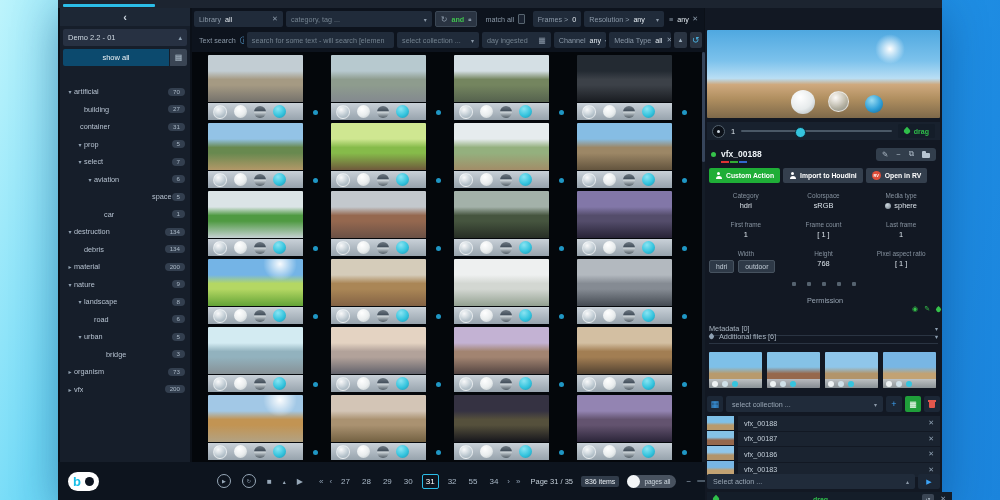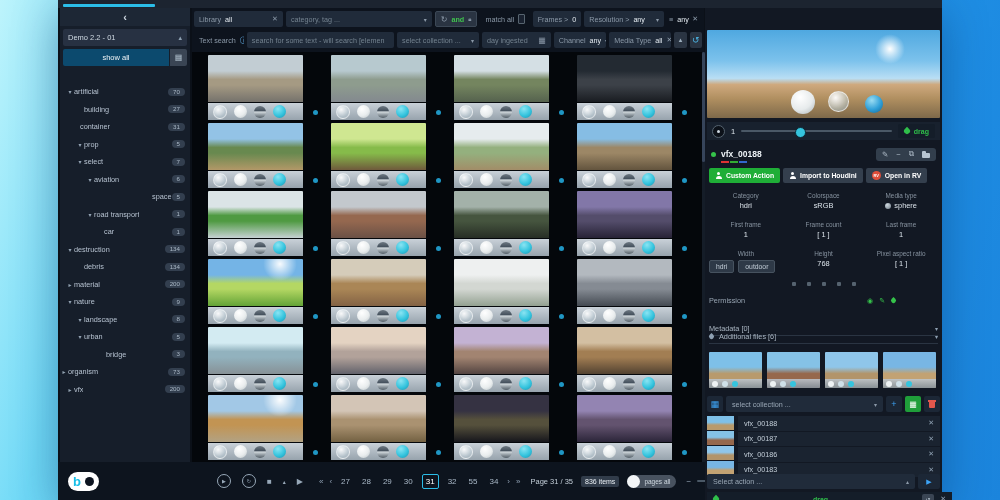--- a/index.html
+++ b/index.html
@@ -113,21 +113,21 @@
   .rvlogo{width:9px;height:9px;border-radius:50%;background:#e04e3a;color:#fff;font-size:4px;display:flex;align-items:center;justify-content:center;font-weight:bold;flex:none;}
   .fields{position:absolute;left:2px;top:184px;width:233px;display:grid;grid-template-columns:1fr 1fr 1fr;row-gap:11px;}
   .field{text-align:center;}
   .field .fl{color:#86929f;font-size:6.4px;}
   .field .fv{color:#dbe3ea;font-size:7.4px;margin-top:2px;display:flex;align-items:center;justify-content:center;gap:3px;}
   .sphere-ico{width:6px;height:6px;border-radius:50%;background:radial-gradient(circle at 35% 30%,#cfd9e0,#707c88);display:inline-block;}
   .tagsrow{position:absolute;left:4px;top:252px;display:flex;gap:4px;}
   .tag{background:#2e3947;border:1px solid #46525f;border-radius:2px;color:#c3cdd7;font-size:6.8px;padding:2px 6px;cursor:pointer;}
   .dotsrow{position:absolute;left:0;top:274px;width:237px;display:flex;justify-content:center;gap:11px;}
   .cdot{width:4px;height:4px;border-radius:1px;background:#55626f;cursor:pointer;}
-  .permrow{position:absolute;left:4px;top:288px;width:187px;display:flex;align-items:center;}
+  .permrow{position:absolute;left:4px;top:288px;width:232px;display:flex;align-items:center;flex-direction:column;}
   .permrow .pl{color:#97a4b2;font-size:7.3px;}
   .permicons{margin-left:auto;display:flex;gap:6px;color:#35c24a;font-size:7px;align-items:center;}
   .permicons .droplet{background:#35c24a;width:5px;height:5px;}
   .collap{position:absolute;left:4px;width:229px;height:14px;border-bottom:1px solid #2a3442;display:flex;align-items:center;gap:5px;color:#a8b4c0;font-size:7.3px;}
   .collap .caret{margin-left:auto;color:#8ea0b2;font-size:6px;}
   .collap .droplet{background:#8ea0b2;width:5px;height:5px;}
   .thumbs{position:absolute;left:2px;top:344px;width:233px;display:flex;gap:5px;padding:0 2px;box-sizing:border-box;}
   .fthumb{width:53px;height:36px;border-radius:1px;overflow:hidden;position:relative;cursor:pointer;}
   .fthumb .tstrip{position:absolute;bottom:0;left:0;right:0;height:9px;background:linear-gradient(180deg,rgba(190,200,210,.85),rgba(130,145,158,.85));display:flex;align-items:center;gap:4px;padding-left:3px;}
   .fthumb .tstrip i{width:6px;height:6px;border-radius:50%;display:block;}
@@ -208,25 +208,20 @@
         <div class="tree-row" style="padding-left: 26px;">
           <span class="arrow">▾</span>
           <span class="tlabel">aviation</span>
           <span class="count">6</span>
         </div>
         <div class="tree-row" style="padding-left: 36px; margin-left: 48px;">
           <span class="arrow"></span>
           <span class="tlabel">space shuttle</span>
           <span class="count">5</span>
         </div>
-        <div class="tree-row" style="padding-left: 26px;">
-          <span class="arrow">▾</span>
-          <span class="tlabel">road transport</span>
-          <span class="count">1</span>
-        </div>
         <div class="tree-row" style="padding-left: 36px;">
           <span class="arrow"></span>
           <span class="tlabel">car</span>
           <span class="count">1</span>
         </div>
         <div class="tree-row" style="padding-left: 6px;">
           <span class="arrow">▾</span>
           <span class="tlabel">destruction</span>
           <span class="count">134</span>
         </div>
@@ -243,31 +238,36 @@
         <div class="tree-row" style="padding-left: 6px;">
           <span class="arrow">▾</span>
           <span class="tlabel">nature</span>
           <span class="count">9</span>
         </div>
         <div class="tree-row" style="padding-left: 16px;">
           <span class="arrow">▾</span>
           <span class="tlabel">landscape</span>
           <span class="count">8</span>
         </div>
+        <div class="tree-row" style="padding-left: 26px;">
+          <span class="arrow"></span>
+          <span class="tlabel">road</span>
+          <span class="count">6</span>
+        </div>
         <div class="tree-row" style="padding-left: 16px;">
           <span class="arrow">▾</span>
           <span class="tlabel">urban</span>
           <span class="count">5</span>
         </div>
         <div class="tree-row" style="padding-left: 38px;">
           <span class="arrow"></span>
           <span class="tlabel">bridge</span>
           <span class="count">3</span>
         </div>
-        <div class="tree-row" style="padding-left: 0;">
+        <div class="tree-row" style="padding-left: 6px;">
           <span class="arrow">▸</span>
           <span class="tlabel">organism</span>
           <span class="count">73</span>
         </div>
         <div class="tree-row" style="padding-left: 6px;">
           <span class="arrow">▸</span>
           <span class="tlabel">vfx</span>
           <span class="count">200</span>
         </div>
       </div>

